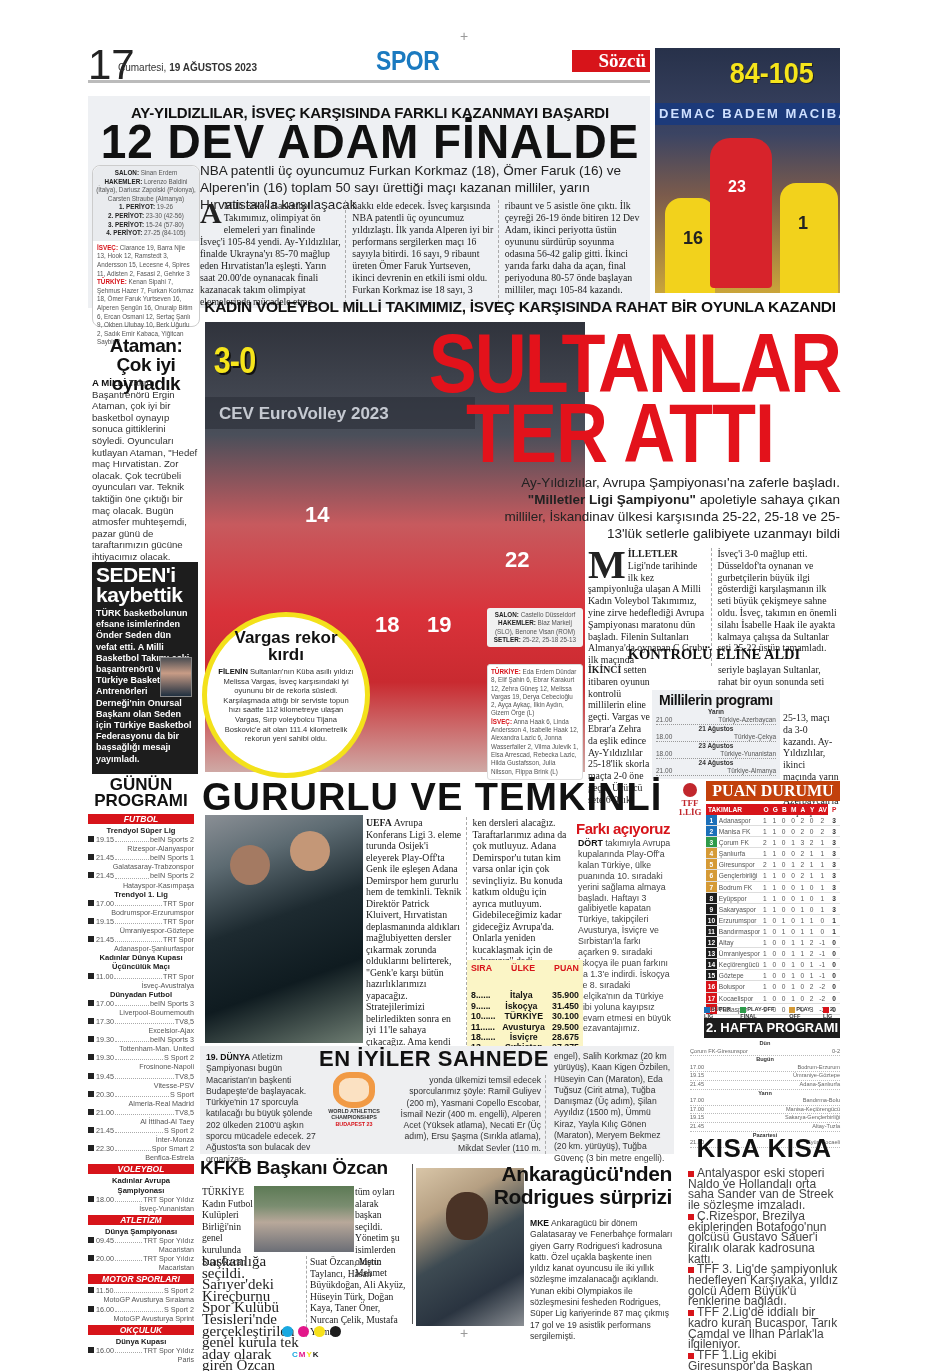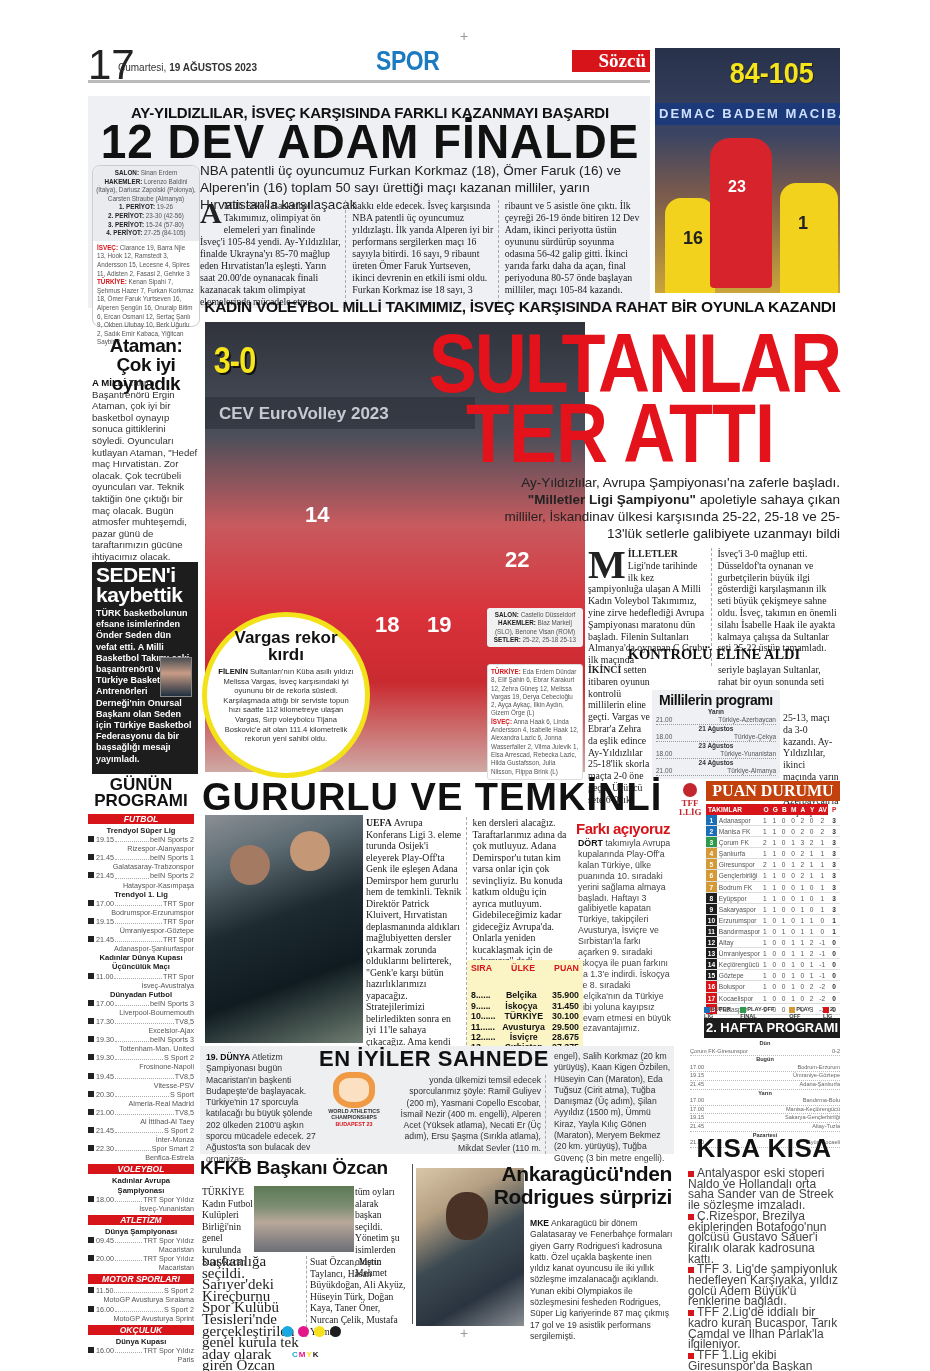--- a/index.html
+++ b/index.html
@@ -417,40 +417,40 @@
 <div class="abs farki-t"><b>DÖRT</b><span> takımıyla Avrupa kupalarında Play-Off'a kalan Türkiye, ülke puanında 10. sıradaki yerini sağlama almaya başladı. Haftayı 3 galibiyetle kapatan Türkiye, takipçileri Avusturya, İsviçre ve Sırbistan'la farkı açarken 9. sıradaki İskoçya ile puan farkını da 1.3'e indirdi. İskoçya ve 8. sıradaki Belçika'nın da Türkiye gibi yoluna kayıpsız devam etmesi en büyük dezavantajımız.</span></div>
 <div class="abs ulke">
   <div class="hd">
       <span>SIRA</span>
       <span>ÜLKE</span>
       <span>PUAN</span>
     </div>
   <div id="ulke-rows">
       <div class="r">
         <span>8......</span>
-        <span>Belçika</span>
+        <span>İtalya</span>
         <span>35.900</span>
       </div>
       <div class="r">
         <span>9......</span>
         <span>İskoçya</span>
         <span>31.450</span>
       </div>
       <div class="r">
         <span>10......</span>
         <span>TÜRKİYE</span>
         <span>30.100</span>
       </div>
       <div class="r">
         <span>11......</span>
         <span>Avusturya</span>
         <span>29.500</span>
       </div>
       <div class="r">
-        <span>12......</span>
+        <span>18......</span>
         <span>İsviçre</span>
         <span>28.675</span>
       </div>
       <div class="r">
         <span>13......</span>
         <span>Sırbistan</span>
         <span>27.375</span>
       </div>
     </div>
 </div>

